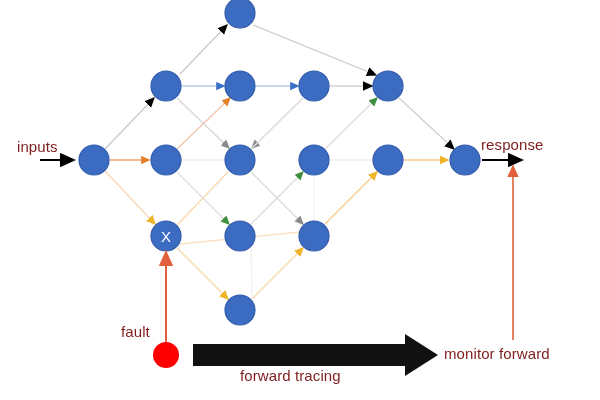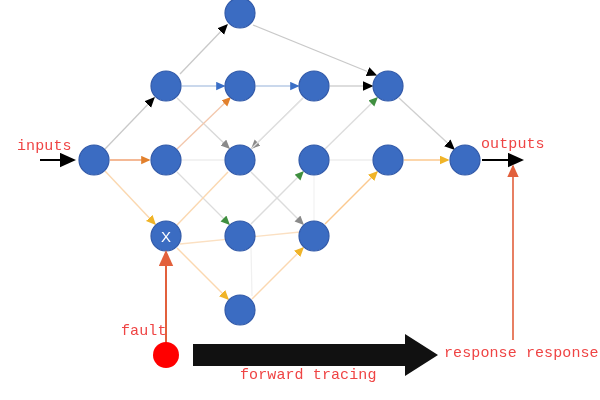--- a/index.html
+++ b/index.html
@@ -7,22 +7,22 @@
     width:600px;height:400px;
     background:#ffffff;
     font-family:"Liberation Sans", sans-serif;
     overflow:hidden;
     position:relative;
   }
   #stage{position:relative;width:600px;height:400px;}
   svg.canvas{position:absolute;left:0;top:0;width:600px;height:400px;}
   .lbl{
     position:absolute;
-    color:#ef4444;
-    font-family:Liberation Mono, monospace;
+    color:#7f1d1d;
+    font-family:Liberation Sans, sans-serif;
     white-space:nowrap;
     font-size:15px;
     letter-spacing:.1px;
   }
   #lbl-inputs{left:17px;top:138px;}
   #lbl-outputs{left:481px;top:136px;}
   #lbl-fault{left:121px;top:323px;}
   #lbl-forward{left:240px;top:367px;text-align:right;}
   #lbl-monitor{left:444px;top:345px;}
   .nodetext{
@@ -139,18 +139,18 @@
       <line x1="513" y1="340" x2="513" y2="166" stroke="#e2603c" stroke-width="1.6" marker-end="url(#ah-fault)"></line>
       <circle cx="166" cy="355" r="13" fill="#ff0000"></circle>
 
       <path d="M193,344 L405,344 L405,334 L438,355 L405,376 L405,366 L193,366 Z" fill="#111111"></path>
     </g>
   </svg>
 
   <span class="nodetext" style="left:166px;top:236px;">X</span>
 
   <span class="lbl" id="lbl-inputs">inputs</span>
-  <span class="lbl" id="lbl-outputs">outputs</span>
+  <span class="lbl" id="lbl-outputs">response</span>
   <span class="lbl" id="lbl-fault">fault</span>
   <span class="lbl" id="lbl-forward">forward tracing</span>
-  <span class="lbl" id="lbl-monitor">response response</span>
+  <span class="lbl" id="lbl-monitor">monitor forward</span>
 
 </div>
 
 </body></html>

